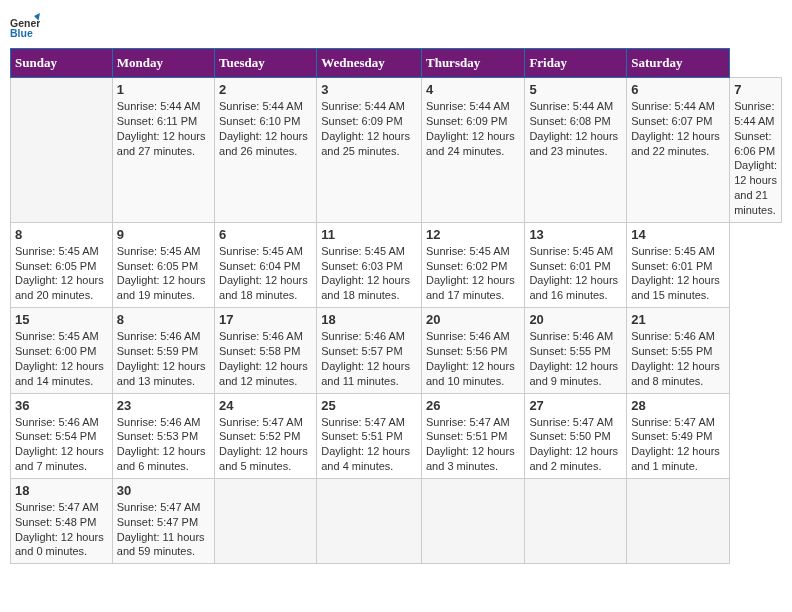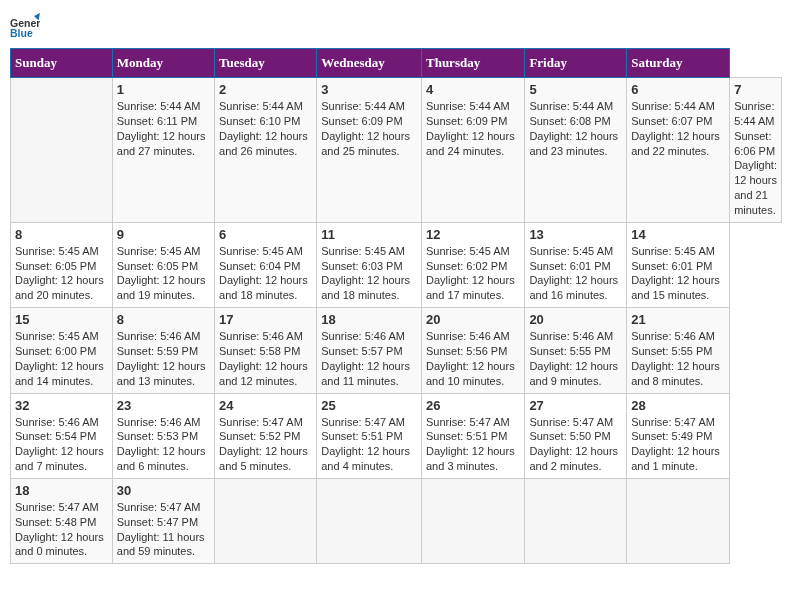--- a/index.html
+++ b/index.html
@@ -134,21 +134,21 @@
       <tr>
         <td><span class="day-num">15</span><span class="day-info">Sunrise: 5:45 AM<br>Sunset: 6:00 PM<br>Daylight: 12 hours and 14 minutes.</span></td>
         <td><span class="day-num">8</span><span class="day-info">Sunrise: 5:46 AM<br>Sunset: 5:59 PM<br>Daylight: 12 hours and 13 minutes.</span></td>
         <td><span class="day-num">17</span><span class="day-info">Sunrise: 5:46 AM<br>Sunset: 5:58 PM<br>Daylight: 12 hours and 12 minutes.</span></td>
         <td><span class="day-num">18</span><span class="day-info">Sunrise: 5:46 AM<br>Sunset: 5:57 PM<br>Daylight: 12 hours and 11 minutes.</span></td>
         <td><span class="day-num">20</span><span class="day-info">Sunrise: 5:46 AM<br>Sunset: 5:56 PM<br>Daylight: 12 hours and 10 minutes.</span></td>
         <td><span class="day-num">20</span><span class="day-info">Sunrise: 5:46 AM<br>Sunset: 5:55 PM<br>Daylight: 12 hours and 9 minutes.</span></td>
         <td><span class="day-num">21</span><span class="day-info">Sunrise: 5:46 AM<br>Sunset: 5:55 PM<br>Daylight: 12 hours and 8 minutes.</span></td>
       </tr>
       <tr>
-        <td><span class="day-num">32</span><span class="day-info">Sunrise: 5:46 AM<br>Sunset: 5:54 PM<br>Daylight: 12 hours and 7 minutes.</span></td>
+        <td><span class="day-num">36</span><span class="day-info">Sunrise: 5:46 AM<br>Sunset: 5:54 PM<br>Daylight: 12 hours and 7 minutes.</span></td>
         <td><span class="day-num">23</span><span class="day-info">Sunrise: 5:46 AM<br>Sunset: 5:53 PM<br>Daylight: 12 hours and 6 minutes.</span></td>
         <td><span class="day-num">24</span><span class="day-info">Sunrise: 5:47 AM<br>Sunset: 5:52 PM<br>Daylight: 12 hours and 5 minutes.</span></td>
         <td><span class="day-num">25</span><span class="day-info">Sunrise: 5:47 AM<br>Sunset: 5:51 PM<br>Daylight: 12 hours and 4 minutes.</span></td>
         <td><span class="day-num">26</span><span class="day-info">Sunrise: 5:47 AM<br>Sunset: 5:51 PM<br>Daylight: 12 hours and 3 minutes.</span></td>
         <td><span class="day-num">27</span><span class="day-info">Sunrise: 5:47 AM<br>Sunset: 5:50 PM<br>Daylight: 12 hours and 2 minutes.</span></td>
         <td><span class="day-num">28</span><span class="day-info">Sunrise: 5:47 AM<br>Sunset: 5:49 PM<br>Daylight: 12 hours and 1 minute.</span></td>
       </tr>
       <tr>
         <td><span class="day-num">18</span><span class="day-info">Sunrise: 5:47 AM<br>Sunset: 5:48 PM<br>Daylight: 12 hours and 0 minutes.</span></td>
         <td><span class="day-num">30</span><span class="day-info">Sunrise: 5:47 AM<br>Sunset: 5:47 PM<br>Daylight: 11 hours and 59 minutes.</span></td>

